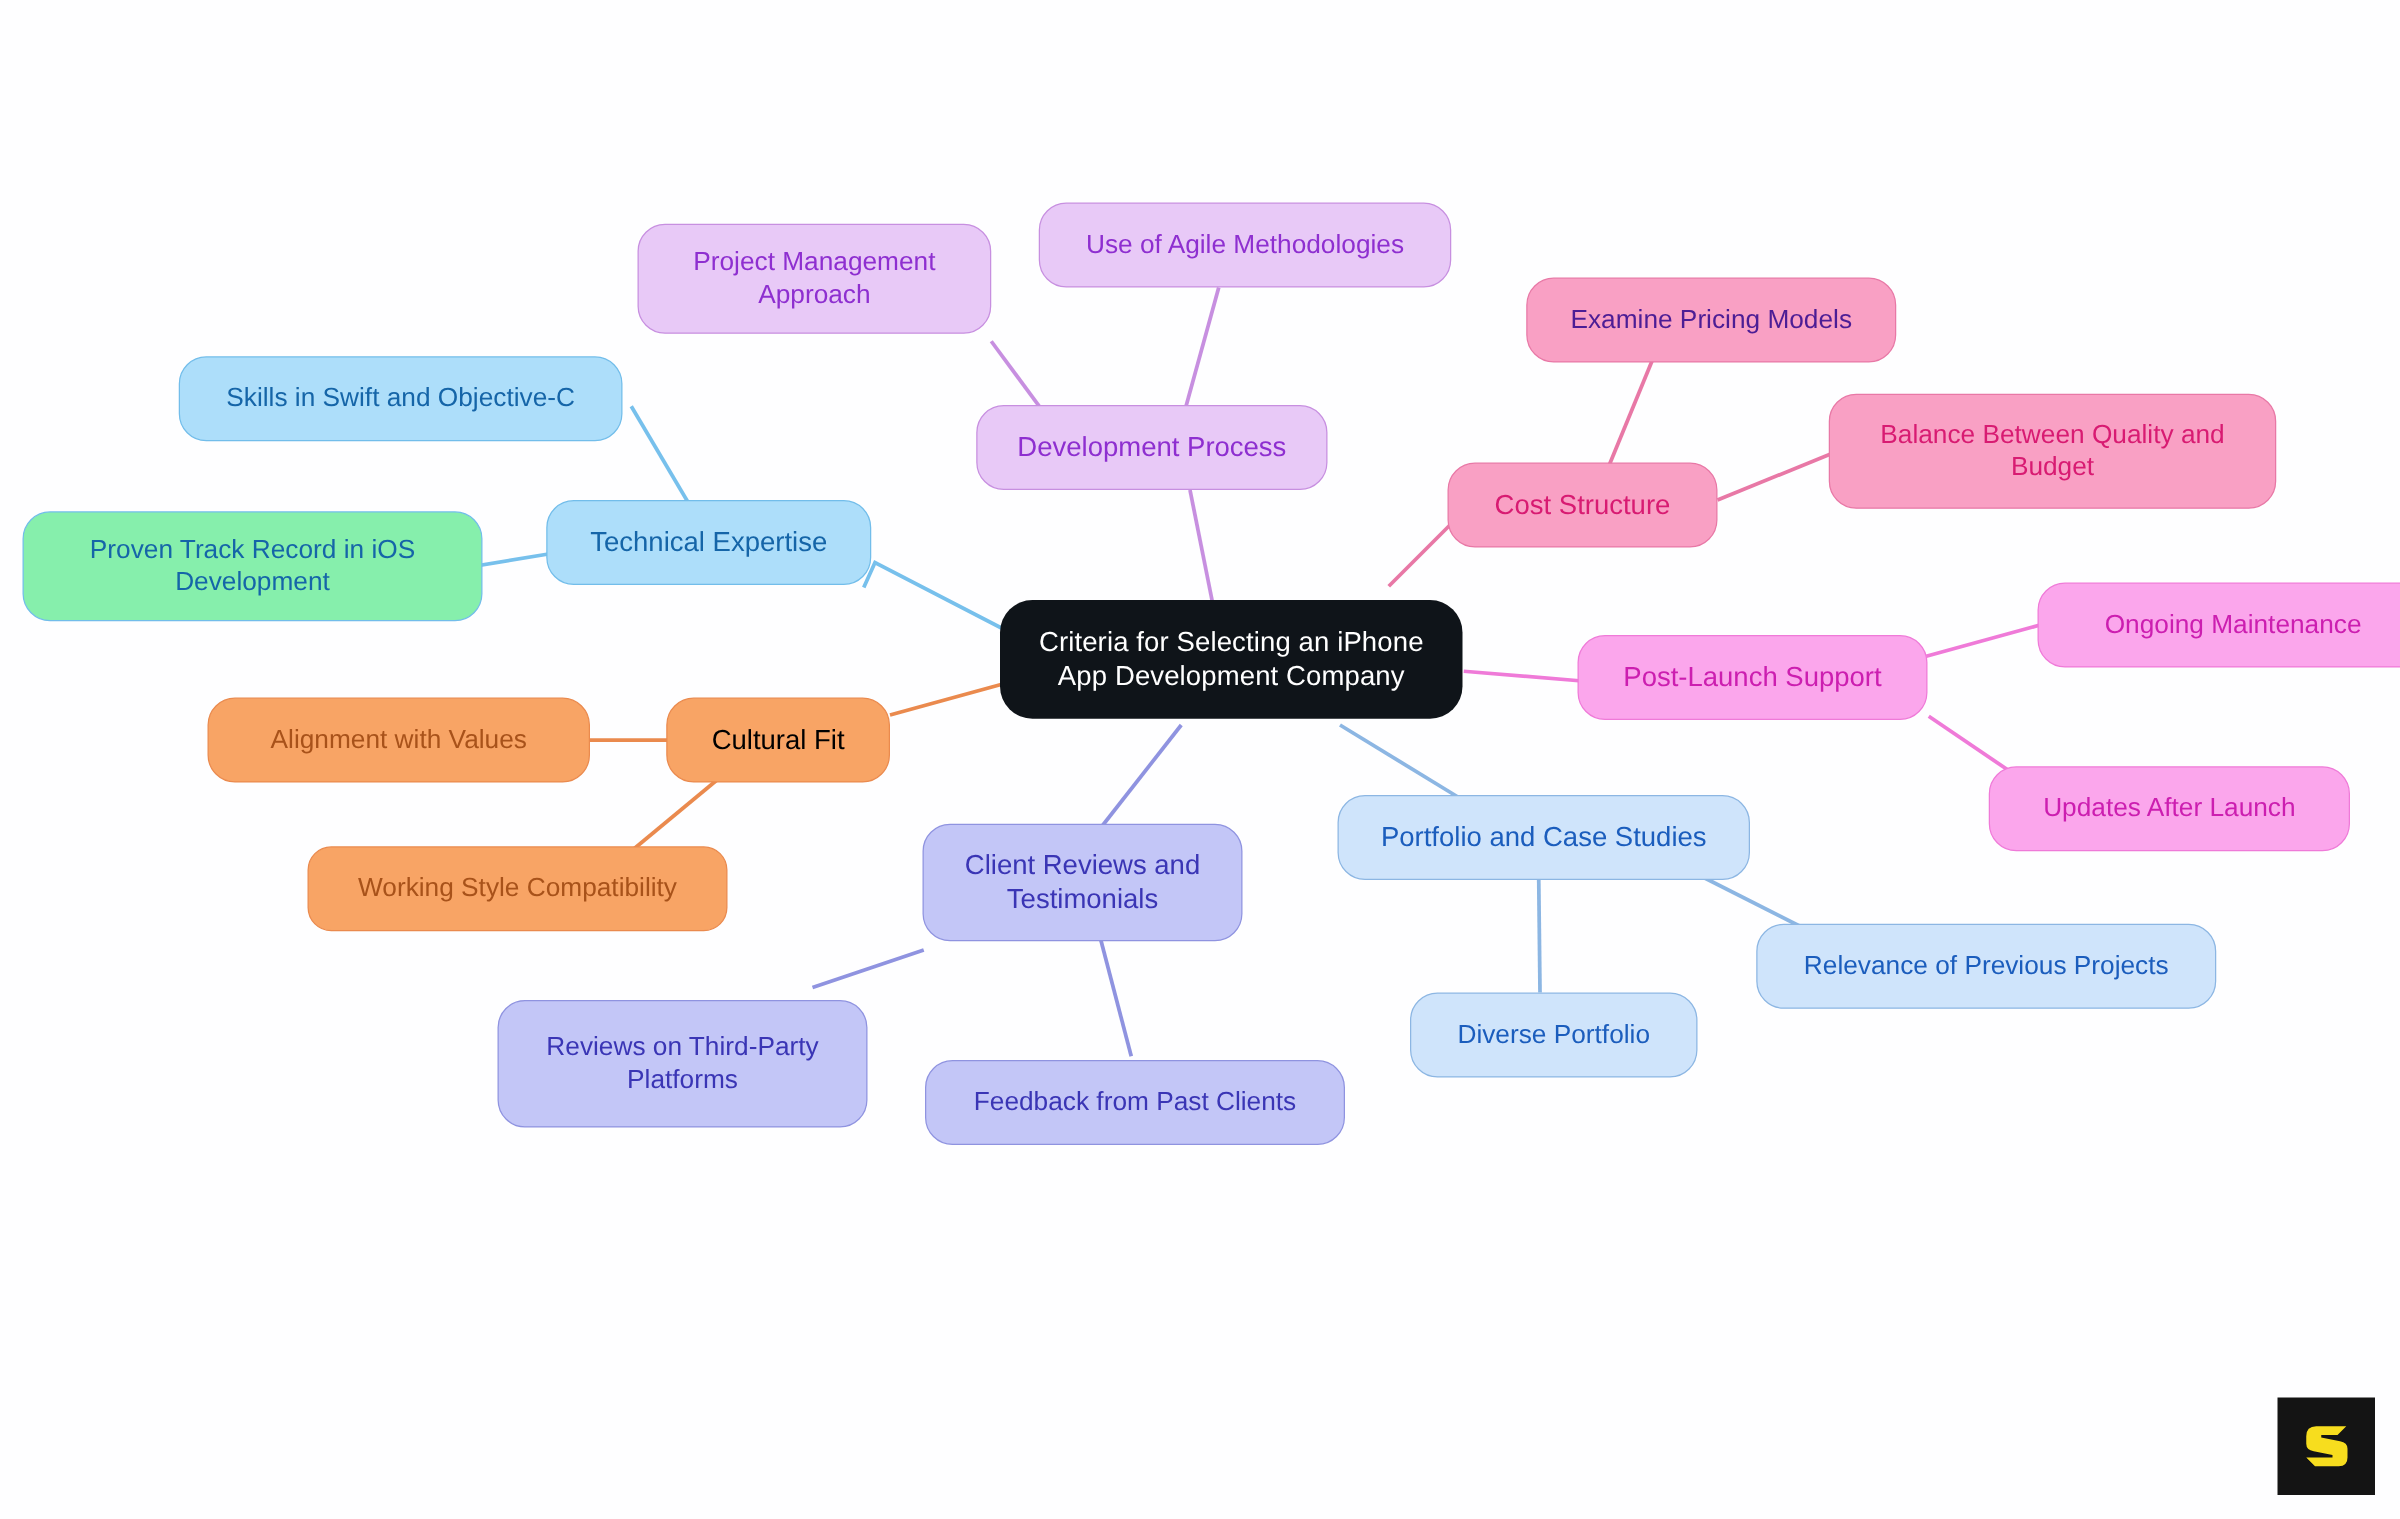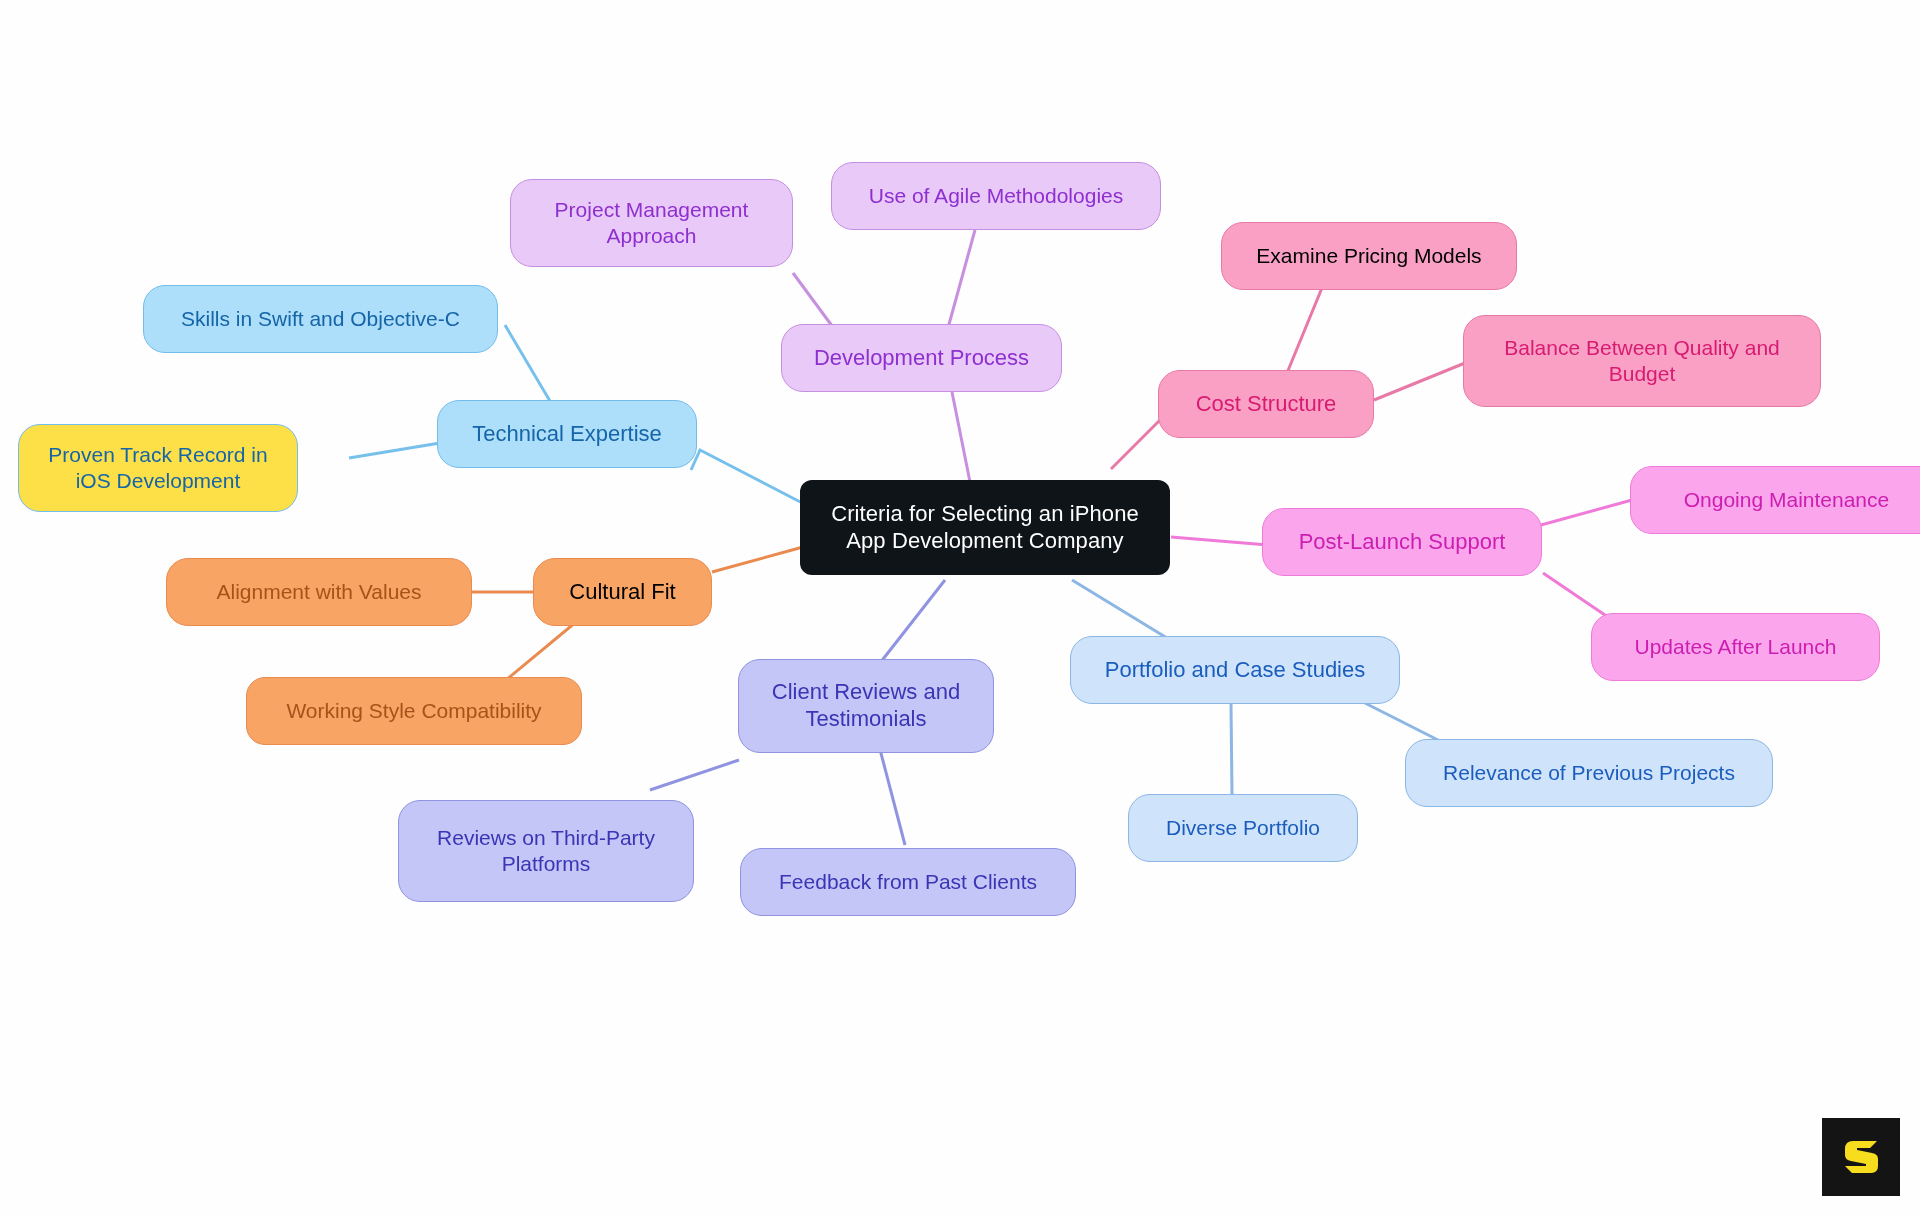--- a/index.html
+++ b/index.html
@@ -5,21 +5,21 @@
   html,body{margin:0;padding:0;background:#ffffff;}
   body{width:1920px;height:1215px;position:relative;overflow:hidden;
        font-family:"Liberation Sans","DejaVu Sans",sans-serif;}
   #stage{position:absolute;inset:0;width:1920px;height:1215px;background:#fefeff;}
   svg#edges{position:absolute;left:0;top:0;width:1920px;height:1215px;}
   .node{position:absolute;box-sizing:border-box;display:flex;align-items:center;
         justify-content:center;text-align:center;border-radius:22px;
         border:1.5px solid rgba(0,0,0,0.06);line-height:1.22;
         padding:6px 14px;}
   .node span{display:block;}
-  .root{border-radius:12px;border:none;color:#ffffff;font-size:22px;letter-spacing:.1px;justify-content:flex-end;}
+  .root{border-radius:26px;border:none;color:#ffffff;font-size:22px;letter-spacing:.1px;justify-content:flex-end;}
   .lvl1{font-size:22px;}
   .lvl2{font-size:21px;}
   #logo{position:absolute;left:1822px;top:1118px;width:78px;height:78px;
         background:#141414;display:flex;align-items:center;justify-content:center;}
   #logo svg{display:block;}
 </style>
 </head>
 <body>
 
 <div id="stage">
@@ -58,38 +58,38 @@
   <div class="node root" style="left:800px;top:480px;width:370px;height:95px;background:#0f1419;">
     <span>Criteria for Selecting an iPhone App Development Company</span>
   </div>
 
   <div class="node lvl1" style="left:437px;top:400px;width:260px;height:68px;background:#addefa;border-color:#72bdea;color:#1565a8;">
     <span>Technical Expertise</span>
   </div>
   <div class="node lvl2" style="left:143px;top:285px;width:355px;height:68px;background:#addefa;border-color:#72bdea;color:#1565a8;">
     <span>Skills in Swift and Objective-C</span>
   </div>
-  <div class="node lvl2" style="left:18px;top:424px;width:280px;height:88px;background:#fde047;border-color:#72bdea;color:#1565a8;">
+  <div class="node lvl2" style="left:18px;top:409px;width:368px;height:88px;background:#86efac;border-color:#72bdea;color:#1565a8;">
     <span>Proven Track Record in iOS Development</span>
   </div>
 
   <div class="node lvl1" style="left:781px;top:324px;width:281px;height:68px;background:#e8c9f7;border-color:#c78fe0;color:#8e2fd0;">
     <span>Development Process</span>
   </div>
   <div class="node lvl2" style="left:510px;top:179px;width:283px;height:88px;background:#e8c9f7;border-color:#c78fe0;color:#8e2fd0;">
     <span>Project Management Approach</span>
   </div>
   <div class="node lvl2" style="left:831px;top:162px;width:330px;height:68px;background:#e8c9f7;border-color:#c78fe0;color:#8e2fd0;">
     <span>Use of Agile Methodologies</span>
   </div>
 
   <div class="node lvl1" style="left:1158px;top:370px;width:216px;height:68px;background:#f9a0c4;border-color:#e878a6;color:#d81b72;">
     <span>Cost Structure</span>
   </div>
-  <div class="node lvl2" style="left:1221px;top:222px;width:296px;height:68px;background:#f9a0c4;border-color:#e878a6;color:#000000;">
+  <div class="node lvl2" style="left:1221px;top:222px;width:296px;height:68px;background:#f9a0c4;border-color:#e878a6;color:#4c1d95;">
     <span>Examine Pricing Models</span>
   </div>
   <div class="node lvl2" style="left:1463px;top:315px;width:358px;height:92px;background:#f9a0c4;border-color:#e878a6;color:#d81b72;">
     <span>Balance Between Quality and Budget</span>
   </div>
 
   <div class="node lvl1" style="left:1262px;top:508px;width:280px;height:68px;background:#fba6ec;border-color:#ef7ad8;color:#cc1eb0;">
     <span>Post-Launch Support</span>
   </div>
   <div class="node lvl2" style="left:1630px;top:466px;width:313px;height:68px;background:#fba6ec;border-color:#ef7ad8;color:#cc1eb0;">

